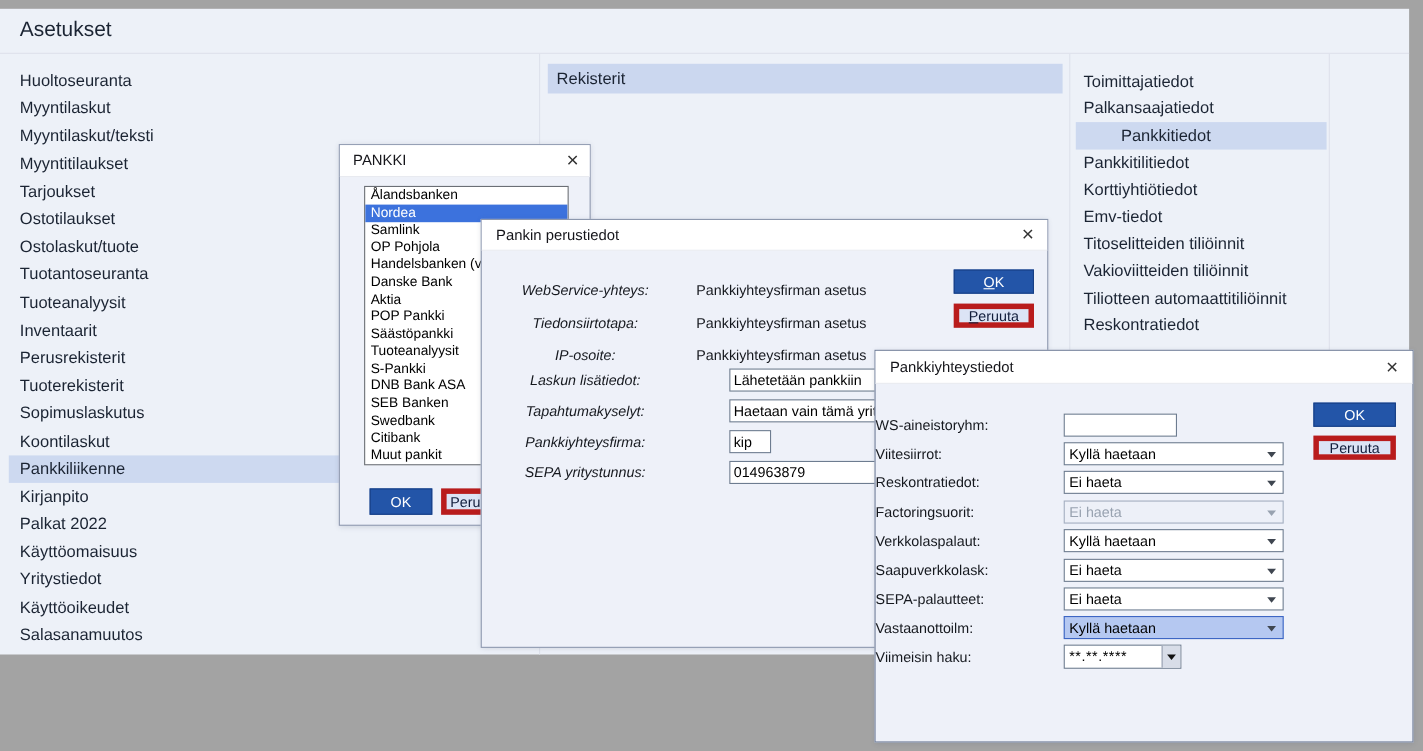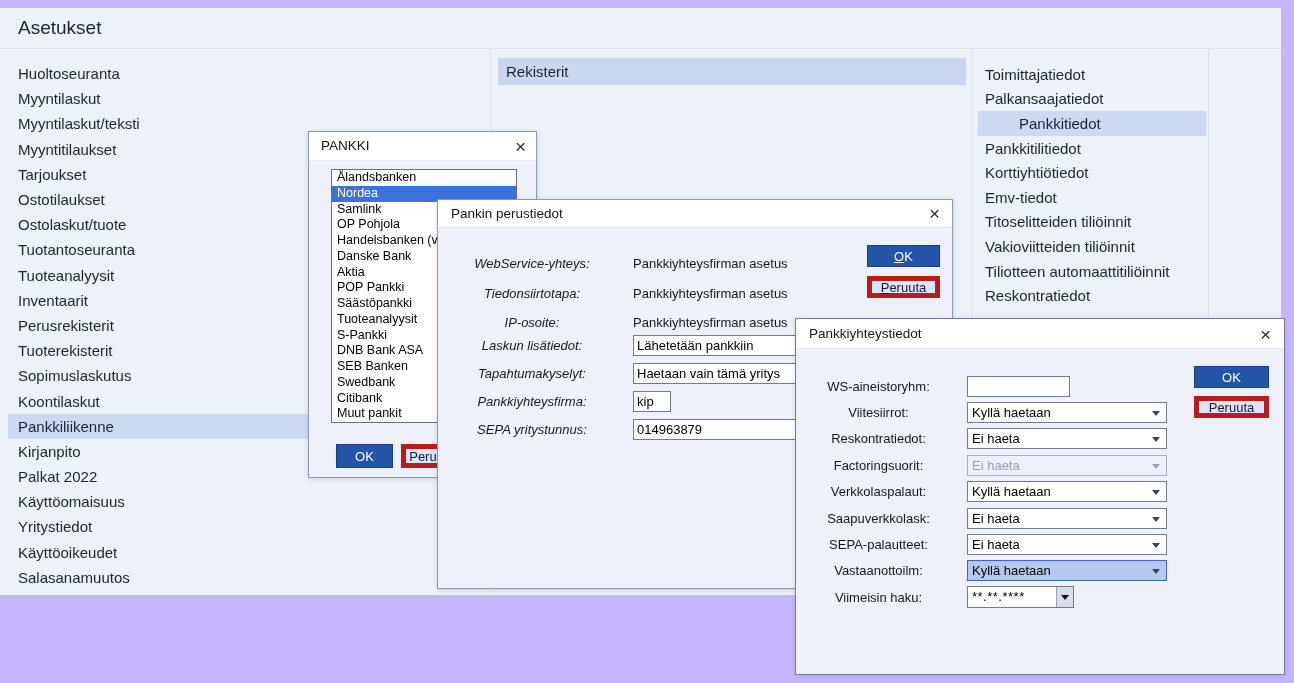--- a/index.html
+++ b/index.html
@@ -1,17 +1,17 @@
 <!DOCTYPE html>
 <html><head>
 <meta charset="utf-8">
 <style>
   * { box-sizing: border-box; margin: 0; padding: 0; }
   body { font-family: "Liberation Sans", sans-serif; background:#fff; }
-  .canvas { position:relative; width:1294px; height:683px; overflow:hidden; background:#c4b5fd; }
+  .canvas { position:relative; width:1294px; height:683px; overflow:hidden; background:#a3a3a3; }
   .surface { position:absolute; left:0; top:8px; width:1281px; height:587px; background:#edf1f8; }
   .app-title { position:absolute; left:18px; top:17px; font-size:19px; color:#1b2433; }
   .h-div { position:absolute; left:0; top:48px; width:1281px; height:1px; background:#dee2ec; }
   .v-div { position:absolute; top:49px; width:1px; height:546px; background:#dee2ec; }
 
   .menu-list { position:absolute; left:8px; top:61px; width:482px; }
   .menu-item { height:25.2px; display:flex; align-items:center; padding-left:10px; font-size:15px; color:#1b2433; white-space:nowrap; }
   .menu-item.selected { background:#cdd9f0; }
 
   .rek-bar { position:absolute; left:498px; top:58px; width:468px; height:27px; background:#cbd7ef; font-size:15px; color:#1b2433; display:flex; align-items:center; padding-left:8px; }
@@ -44,37 +44,37 @@
   .dlg-bank .btn-cancel { position:absolute; left:92px; top:312px; width:62px; height:24px; }
 
   
   .dlg-details { left:437px; top:199px; width:516px; height:390px; z-index:20; }
   .dlg-details .dlg-titlebar { height:28px; }
   .dlg-details .dlg-title { position:absolute; left:13px; top:6px; }
   .dlg-details .dlg-close { right:12px; top:4px; }
   .rows-static { position:absolute; left:0; top:49px; right:0; }
   .row-s { height:29.5px; display:flex; align-items:center; }
   .rows-input { position:absolute; left:0; top:131px; right:0; }
-  .row-i { height:28px; display:flex; align-items:center; }
+  .row-i { height:28px; display:flex; align-items:center;gap:30px; }
   .f-label { width:188px; text-align:center; font-size:13px; color:#15181e; white-space:nowrap;font-style:italic; }
   .f-value { padding-left:7px; font-size:13px; color:#15181e; white-space:nowrap; }
   .f-input { margin-left:7px; height:21px; border:1px solid #6d7c90; background:#fff; font-size:13px; color:#000; padding:0 3px; font-family:"Liberation Sans",sans-serif; }
   .f-wide { width:168px; }
   .f-small { width:38px; }
   .dlg-details .btn-ok { position:absolute; right:12px; top:45px; width:73px; height:22px; }
   .dlg-details .btn-cancel { position:absolute; right:12px; top:76px; width:73px; height:22px; }
 
   
   .dlg-conn { left:795px; top:318px; width:490px; height:357px; z-index:30; border-color:#707e98; }
   .dlg-conn .dlg-titlebar { height:30px; }
   .dlg-conn .dlg-title { position:absolute; left:13px; top:7px; }
   .dlg-conn .dlg-close { right:13px; top:6px; }
   .rows-conn { position:absolute; left:0; top:54px; right:0; }
   .row-c { height:26.4px; display:flex; align-items:center; }
-  .c-label { width:165px; text-align:center; font-size:13px; color:#15181e; white-space:nowrap; }
+  .c-label { width:165px; text-align:left; font-size:13px; color:#15181e; white-space:nowrap; }
   .c-input { margin-left:6px; height:21px; border:1px solid #6d7c90; background:#fff; font-size:13px; color:#000; padding:0 3px; font-family:"Liberation Sans",sans-serif; }
   .c-in-ws { width:103px; }
   .c-in-time { width:55px; }
   .w-select { position:relative; margin-left:6px; width:200px; height:21px; background:#fff; border:1px solid #6d7c90; display:flex; align-items:center; padding:0 20px 0 4px; font-size:13px; color:#000; }
   .w-select .arrow { position:absolute; right:6px; top:8px; width:0; height:0; border-left:4.5px solid transparent; border-right:4.5px solid transparent; border-top:5px solid #3f4650; }
   .w-select.disabled { background:#edf0f8; border-color:#a3aec0; color:#98a2b0; }
   .w-select.disabled .arrow { border-top-color:#98a2b0; }
   .w-select.focused { background:#b5c8f1; border-color:#3d66c4; }
   .w-combo { margin-left:6px; width:107px; height:22px; border:1px solid #6d7c90; background:#fff; display:flex; }
   .combo-text { flex:1; font-size:13px; color:#000; padding:2px 0 0 4px; letter-spacing:.5px; }

